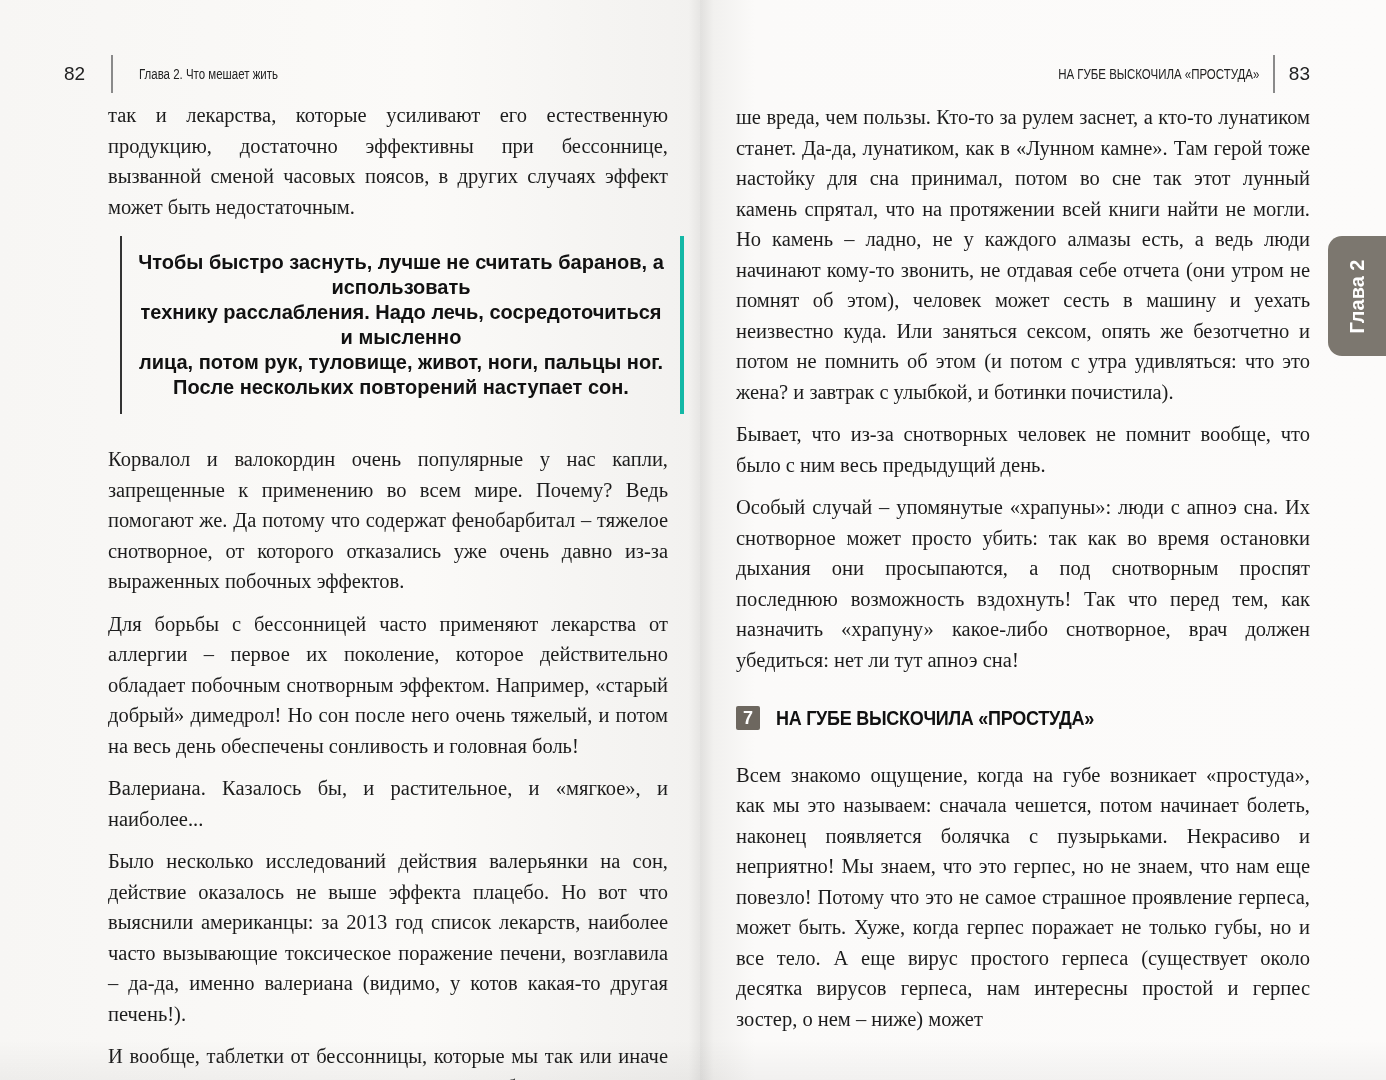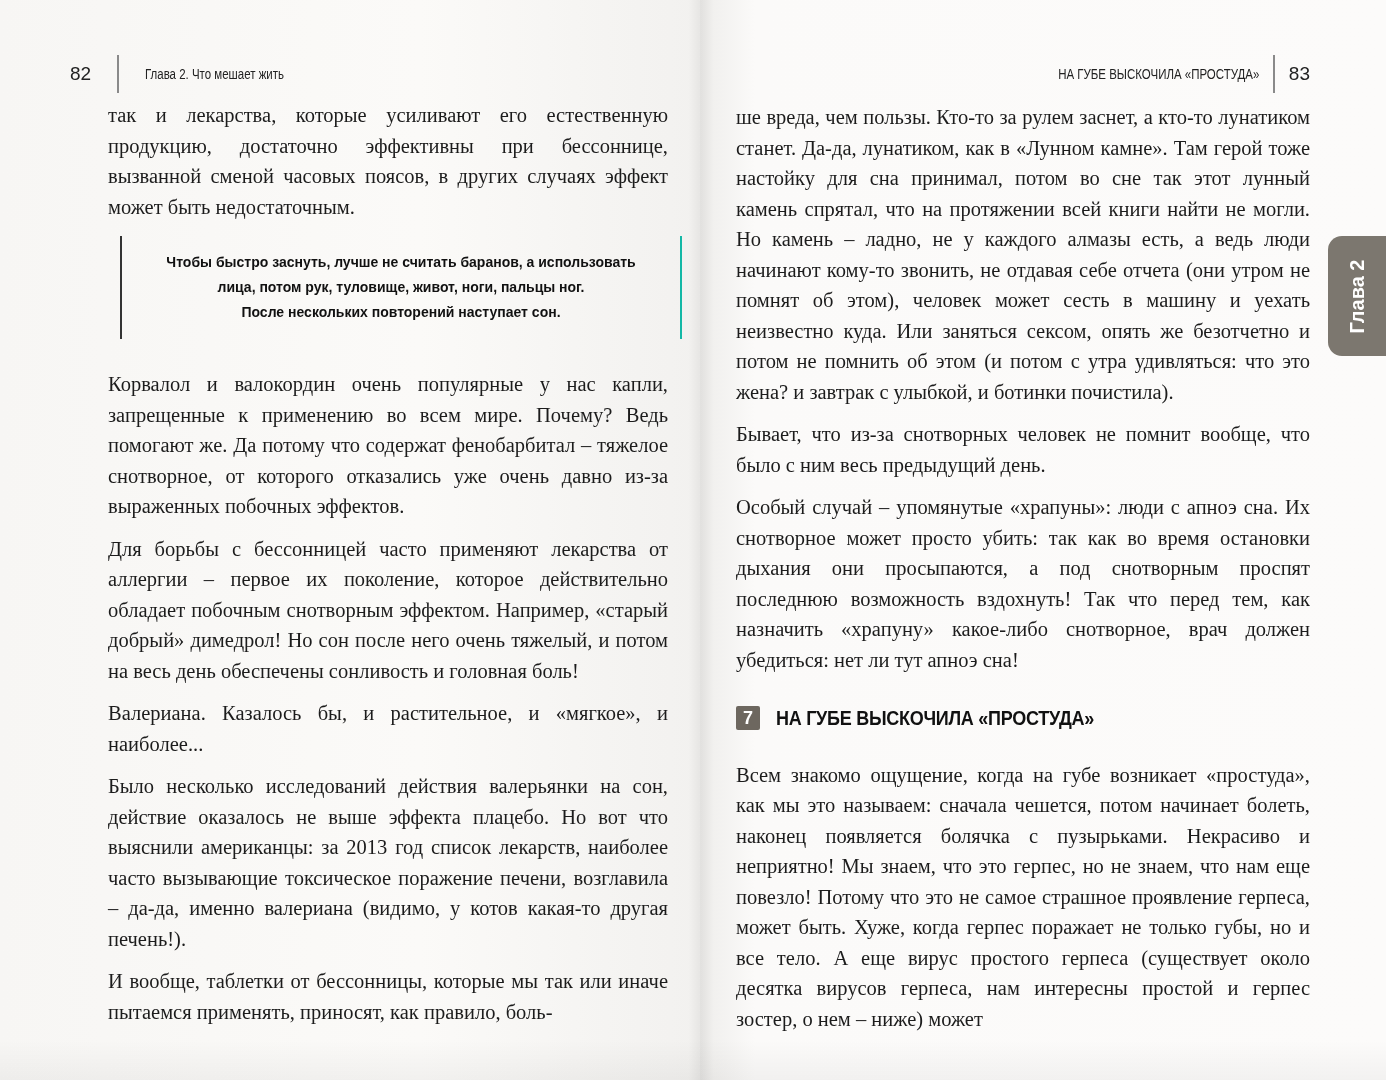--- a/index.html
+++ b/index.html
@@ -5,34 +5,34 @@
   html, body { margin:0; padding:0; }
   body { width:1386px; height:1080px; background:#f4f3f1; position:relative; overflow:hidden; font-family:"Liberation Serif", serif; color:#1c1c1c; }
   .spread { position:absolute; inset:0; }
   .page { position:absolute; top:0; height:1080px; }
   .page-left { left:0; width:700px; background:linear-gradient(90deg,#f7f6f4 0%,#fbfaf8 60%,#f2f1ef 100%); }
   .page-right { left:700px; width:686px; background:linear-gradient(90deg,#eeedeb 0%,#fbfaf9 8%,#fcfbfa 100%); }
   .gutter { position:absolute; left:688px; top:0; width:26px; height:1080px; background:linear-gradient(90deg,rgba(0,0,0,0) 0%,rgba(0,0,0,0.05) 50%,rgba(0,0,0,0) 100%); }
   .bottom-shade { position:absolute; left:0; right:0; bottom:0; height:40px; background:linear-gradient(180deg,rgba(0,0,0,0),rgba(0,0,0,0.04)); }
 
   .running-head { position:absolute; top:56px; height:36px; display:flex; align-items:center; font-family:"Liberation Sans", sans-serif; }
-  .rh-left { left:70px;gap:8px; }
+  .rh-left { left:64px;gap:8px; }
   .rh-right { right:76px; }
   .page-num { font-size:19px; color:#222; }
   .rh-rule { width:2px; height:38px; background:#8a8a8a; margin:0 14px; }
   .rh-left .rh-rule { margin:0 18px 0 18px; }
   .rh-title { font-size:14px; color:#222; transform:scaleX(0.82); transform-origin:left center; white-space:nowrap; }
   .rh-right .rh-title { transform-origin:right center; }
 
   .col { position:absolute; font-size:20.5px; line-height:30.5px; }
   .col p { margin:0 0 12px 0; text-align:justify; text-align-last:left; }
   .col-left { left:108px; top:100px; width:560px; }
   .col-right { left:736px; top:102px; width:574px; }
 
-  .callout { margin:14px 0 30px 12px; width:538px; border-left:2px solid #333; border-right:2px solid #14b8a6; padding:14px 10px; font-family:"Liberation Sans", sans-serif; font-weight:bold; font-size:14px; line-height:25px; text-align:center; color:#111; }
+  .callout { margin:14px 0 30px 12px; width:538px; border-left:2px solid #333; border-right:4px solid #14b8a6; padding:14px 10px; font-family:"Liberation Sans", sans-serif; font-weight:bold; font-size:20px; line-height:25px; text-align:center; color:#111; }
   .callout span { display:block; }
 
   .section-head { display:flex; align-items:center; margin:28px 0 26px 0; }
   .section-badge { width:24px; height:24px; background:#6d675f; color:#fff; font-family:"Liberation Sans", sans-serif; font-weight:bold; font-size:18px; display:flex; align-items:center; justify-content:center; border-radius:2px; margin-right:16px; }
   .section-title { font-family:"Liberation Sans", sans-serif; font-weight:bold; font-size:20px; letter-spacing:-0.3px; transform:scaleX(0.9); transform-origin:left center; white-space:nowrap; color:#111; }
 
   .chapter-tab { position:absolute; right:0; top:236px; width:58px; height:120px; background:#7c776f; border-radius:14px 0 0 14px; display:flex; align-items:center; justify-content:center; }
   .chapter-tab span { transform:rotate(-90deg); color:#fff; font-family:"Liberation Sans", sans-serif; font-weight:bold; font-size:20px; white-space:nowrap; }
 </style>
 </head>
@@ -53,20 +53,21 @@
   <div class="running-head rh-right">
     <span class="rh-title">НА ГУБЕ ВЫСКОЧИЛА «ПРОСТУДА»</span>
     <span class="rh-rule"></span>
     <span class="page-num">83</span>
   </div>
 
   <div class="col col-left">
     <p>так и лекарства, которые усиливают его естественную продукцию, достаточно эффективны при бессоннице, вызванной сменой часовых поясов, в других случаях эффект может быть недостаточным.</p>
     <div class="callout">
       <span>Чтобы быстро заснуть, лучше не считать баранов, а использовать</span>
+      <span>технику расслабления. Надо лечь, сосредоточиться и мысленно</span>
       <span>лица, потом рук, туловище, живот, ноги, пальцы ног.</span>
       <span>После нескольких повторений наступает сон.</span>
     </div>
     <p>Корвалол и валокордин очень популярные у нас капли, запрещенные к применению во всем мире. Почему? Ведь помогают же. Да потому что содержат фенобарбитал – тяжелое снотворное, от которого отказались уже очень давно из-за выраженных побочных эффектов.</p>
     <p>Для борьбы с бессонницей часто применяют лекарства от аллергии – первое их поколение, которое действительно обладает побочным снотворным эффектом. Например, «старый добрый» димедрол! Но сон после него очень тяжелый, и потом на весь день обеспечены сонливость и головная боль!</p>
     <p>Валериана. Казалось бы, и растительное, и «мягкое», и наиболее...</p>
     <p>Было несколько исследований действия валерьянки на сон, действие оказалось не выше эффекта плацебо. Но вот что выяснили американцы: за 2013 год список лекарств, наиболее часто вызывающие токсическое поражение печени, возглавила – да-да, именно валериана (видимо, у котов какая-то другая печень!).</p>
     <p>И вообще, таблетки от бессонницы, которые мы так или иначе пытаемся применять, приносят, как правило, боль-</p>
   </div>
 

